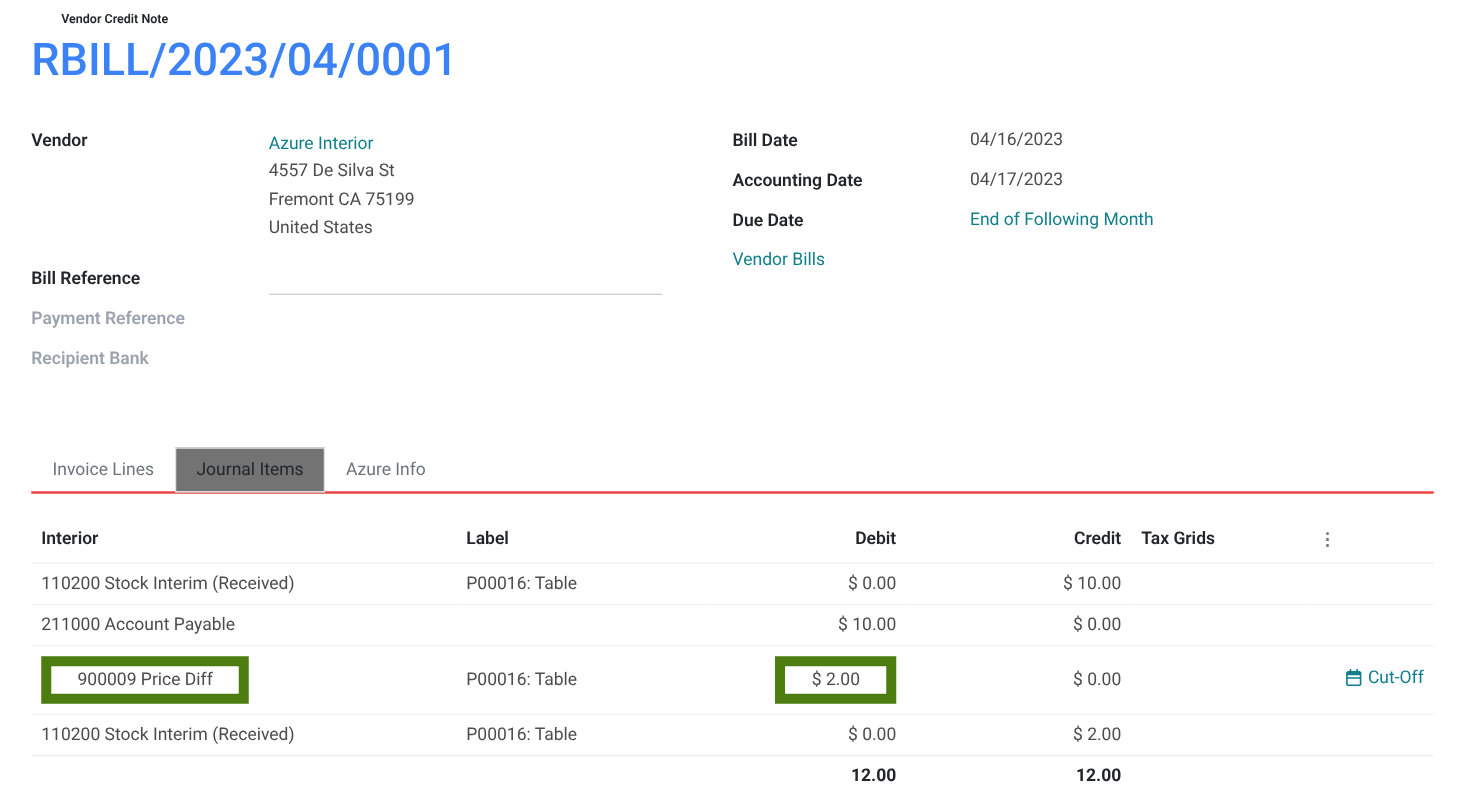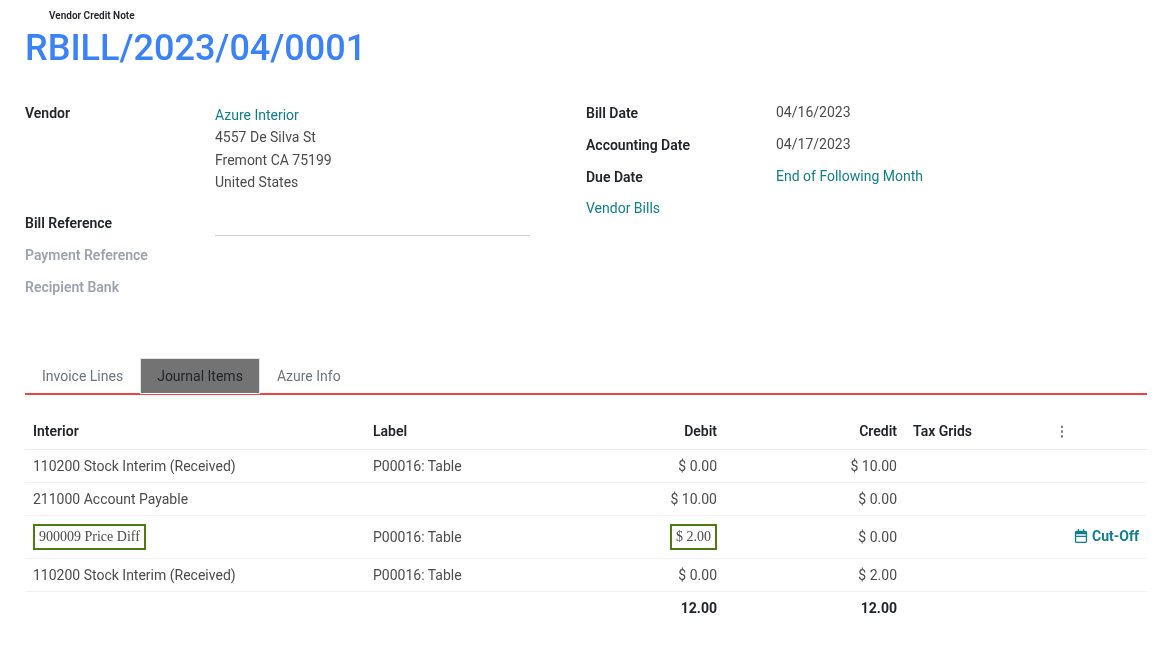--- a/index.html
+++ b/index.html
@@ -107,25 +107,24 @@
       padding: 8px 8px;
       border-bottom: 1px solid #f1f1f1;
       color: #4c4c4c;
       vertical-align: middle;
     }
     table.journal td.actions {
       text-align: right;
       white-space: nowrap;
     }
     .highlight-box {
-      border: 2px solid #4d7c0f;
-      padding: 0 4px;
+      border: 8px solid #4d7c0f;
+      padding: 0 21px;
       display: inline-block;
       line-height: 22px;
-      font-family: Liberation Serif, serif;
     }
     .col-account { width: 340px; }
     .col-label { width: 200px; }
     .col-debit { width: 160px; }
     .col-credit { width: 180px; }
     .col-tax { width: auto; }
     .col-actions { width: 100px; }
     .menu-kebab {
       width: 18px;
       text-align: center;
@@ -134,21 +133,21 @@
     }
     table.journal tfoot td {
       font-weight: 700;
       border-bottom: none;
       color: #212529;
       margin-top: 16px;
     }
     .cutoff-link {
       color: #0f7f8a;
       text-decoration: none;
-      font-weight: 700;
+      font-weight: 400;
       display: inline-flex;
       align-items: center;
       gap: 4px;
       justify-content: space-between;
     }
     .cutoff-link svg {
       width: 14px;
       height: 14px;
       fill: #0f7f8a;
     }

